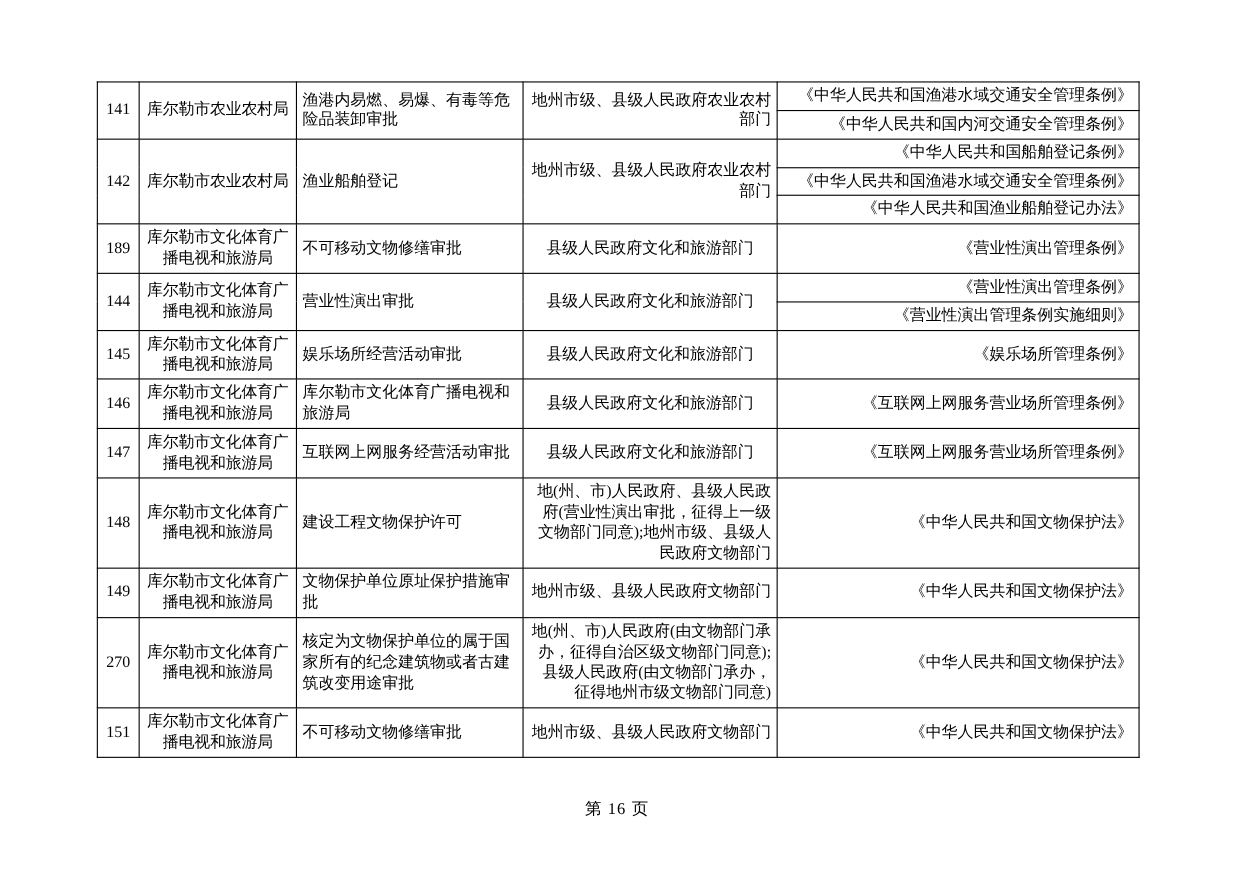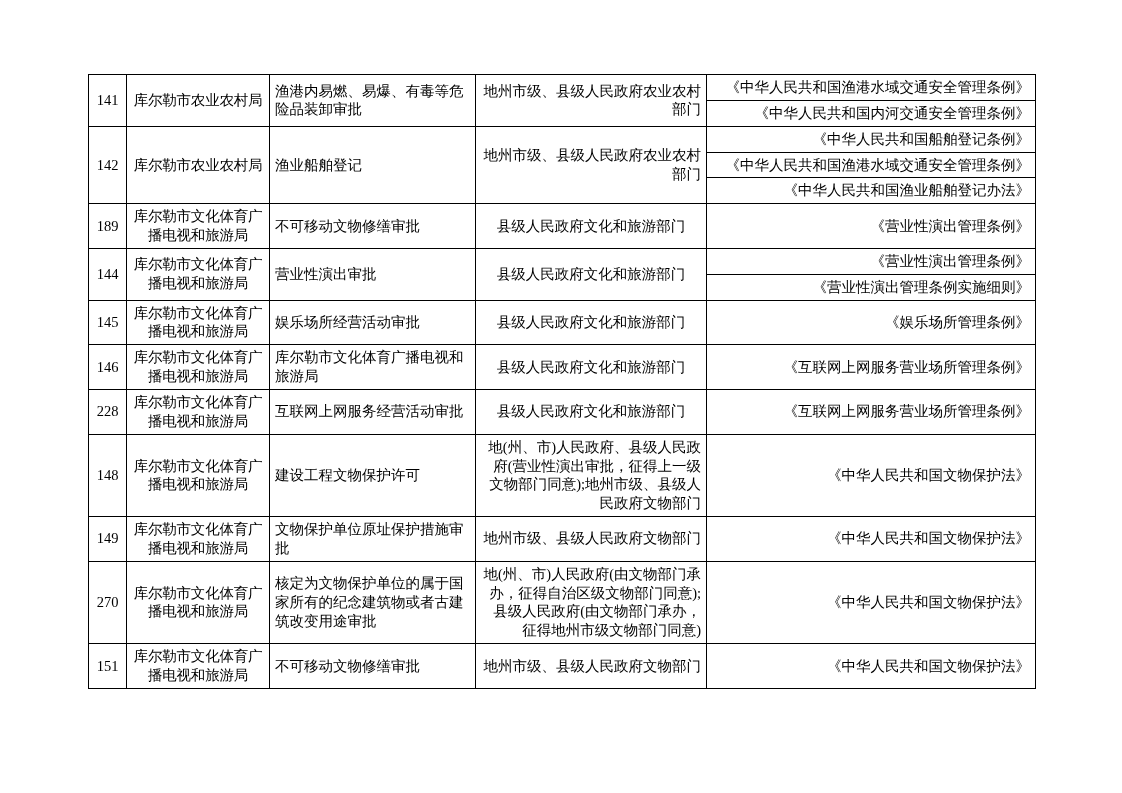--- a/index.html
+++ b/index.html
@@ -151,21 +151,21 @@
             <td class="basis">《娱乐场所管理条例》</td>
           </tr>
           <tr>
             <td class="no" rowspan="1">146</td>
             <td class="org" rowspan="1">库尔勒市文化体育广播电视和旅游局</td>
             <td class="item" rowspan="1">库尔勒市文化体育广播电视和旅游局</td>
             <td class="dept centered" rowspan="1">县级人民政府文化和旅游部门</td>
             <td class="basis">《互联网上网服务营业场所管理条例》</td>
           </tr>
           <tr>
-            <td class="no" rowspan="1">228</td>
+            <td class="no" rowspan="1">147</td>
             <td class="org" rowspan="1">库尔勒市文化体育广播电视和旅游局</td>
             <td class="item" rowspan="1">互联网上网服务经营活动审批</td>
             <td class="dept centered" rowspan="1">县级人民政府文化和旅游部门</td>
             <td class="basis">《互联网上网服务营业场所管理条例》</td>
           </tr>
           <tr>
             <td class="no" rowspan="1">148</td>
             <td class="org" rowspan="1">库尔勒市文化体育广播电视和旅游局</td>
             <td class="item" rowspan="1">建设工程文物保护许可</td>
             <td class="dept" rowspan="1">地(州、市)人民政府、县级人民政府(营业性演出审批，征得上一级文物部门同意);地州市级、县级人民政府文物部门</td>
@@ -189,14 +189,15 @@
             <td class="no" rowspan="1">151</td>
             <td class="org" rowspan="1">库尔勒市文化体育广播电视和旅游局</td>
             <td class="item" rowspan="1">不可移动文物修缮审批</td>
             <td class="dept" rowspan="1">地州市级、县级人民政府文物部门</td>
             <td class="basis">《中华人民共和国文物保护法》</td>
           </tr>
         </tbody>
     </table>
   </div>
 
+  <div class="footer">第 16 页</div>
 
 </div>
 
 </body></html>

